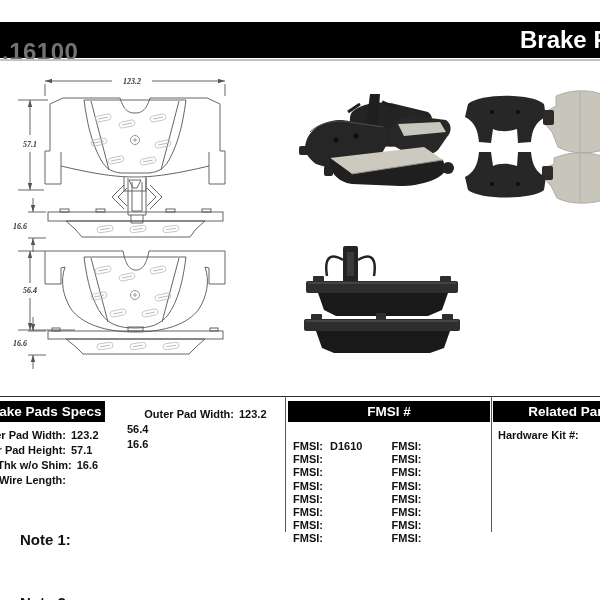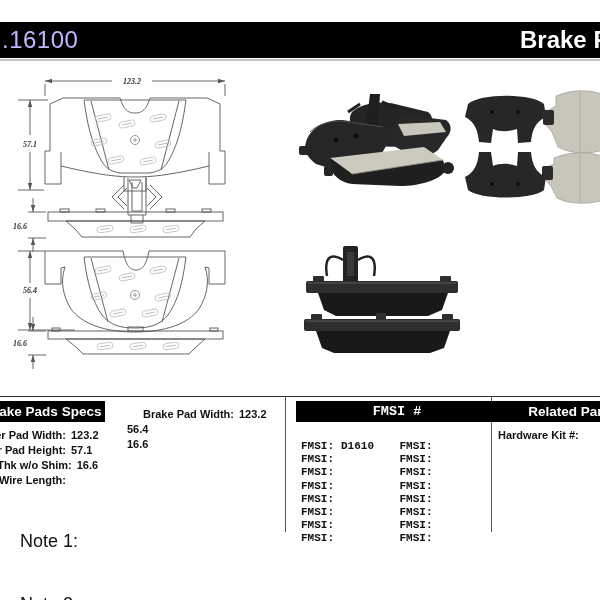--- a/index.html
+++ b/index.html
@@ -1,22 +1,22 @@
 <!DOCTYPE html>
 <html><head>
 <meta charset="utf-8">
 <style>
   html,body{margin:0;padding:0;}
   body{font-family:"Liberation Sans",sans-serif;background:#ffffff;}
   #page{position:relative;width:600px;height:600px;overflow:hidden;background:#ffffff;}
 
   
   .topbar{position:absolute;left:0;top:22px;width:600px;height:36px;background:#000;}
-  .topbar .part{position:absolute;left:2px;top:0;height:36px;line-height:36px;color:#c4b5fd;
-    font-weight:normal;font-size:24px;letter-spacing:.5px;white-space:nowrap;}
+  .topbar .part{position:absolute;left:2px;top:12px;height:36px;line-height:36px;color:#737373;
+    font-weight:bold;font-size:24px;letter-spacing:.5px;white-space:nowrap;}
   .topbar .title{position:absolute;left:520px;top:0;height:36px;line-height:36px;color:#fff;
     font-weight:bold;font-size:24px;white-space:nowrap;}
   .topbar-rule{position:absolute;left:0;top:59px;width:600px;height:2px;background:#c2c2c2;}
 
   
   .artwork{position:absolute;left:0;top:60px;width:600px;height:336px;}
   .lineart{stroke:#555;fill:none;stroke-width:.9;}
   .dimtext{font-family:"Liberation Serif",serif;font-style:italic;font-weight:bold;
     font-size:8px;fill:#333;stroke:none;}
 
@@ -33,21 +33,21 @@
   .inner-specs .lbl{flex:0 0 122px;}
   .outer-specs .lbl{flex:0 0 112px;}
 
   .fmsi-rows{margin:18px 0 0 5px;}
   .fmsi-row{display:flex;height:13.2px;font-size:11px;font-weight:bold;color:#111;line-height:12.5px;}
   .fmsi-col{width:102px;white-space:nowrap;display:flex;}
   .fmsi-col .v{margin-left:7px;}
   .related-rows{margin:7px 0 0 5px;font-size:11px;font-weight:bold;color:#111;}
   .related-row{display:flex;height:15px;white-space:nowrap;}
 
-  .note{position:absolute;left:20px;font-size:18px;font-weight:normal;color:#111;white-space:nowrap;}
+  .note{position:absolute;left:20px;font-size:15px;font-weight:bold;color:#111;white-space:nowrap;}
 </style>
 </head>
 <body>
 
 <div id="page">
 
   <div class="topbar">
     <span class="part">.16100</span>
     <span class="title">Brake Pads</span>
   </div>
@@ -248,33 +248,33 @@
       <div class="spec-row">
         <span class="lbl">Sensor Wire Length:</span>
         <span class="val"></span>
       </div>
     </div>
   </div>
 
   <div class="spec-table outer-specs" style="left:122px;width:161px;">
     <div class="spec-rows">
       <div class="spec-row">
-        <span class="lbl">Brake Pad Width:</span>
+        <span class="lbl">Outer Pad Width:</span>
         <span class="val">123.2</span>
       </div>
       <div class="spec-row">
         <span class="val">56.4</span>
       </div>
       <div class="spec-row">
         <span class="val">16.6</span>
       </div>
     </div>
   </div>
 
-  <div class="spec-table" style="left:296px;width:202px;font-family:Liberation Mono, monospace;">
+  <div class="spec-table" style="left:288px;width:202px;">
     <div class="bar">FMSI #</div>
     <div class="fmsi-rows">
       <div class="fmsi-row">
         <span class="fmsi-col">
             <span>FMSI:</span>
             <span class="v">D1610</span>
           </span>
         <span class="fmsi-col">
             <span>FMSI:</span>
             <span class="v"></span>

